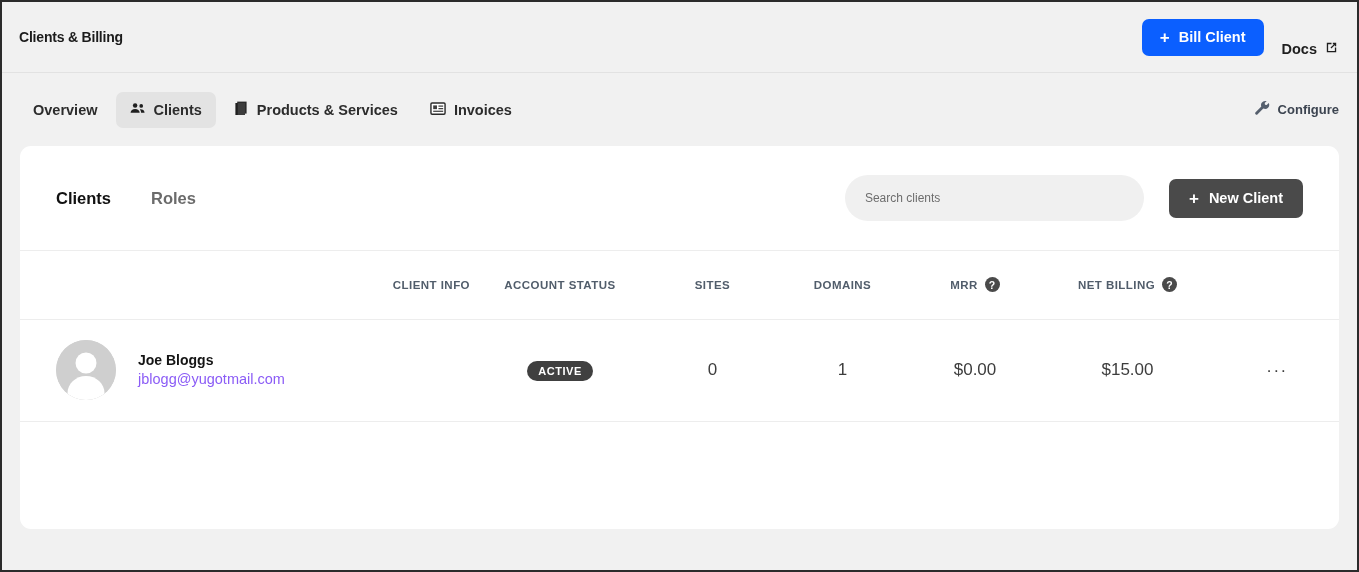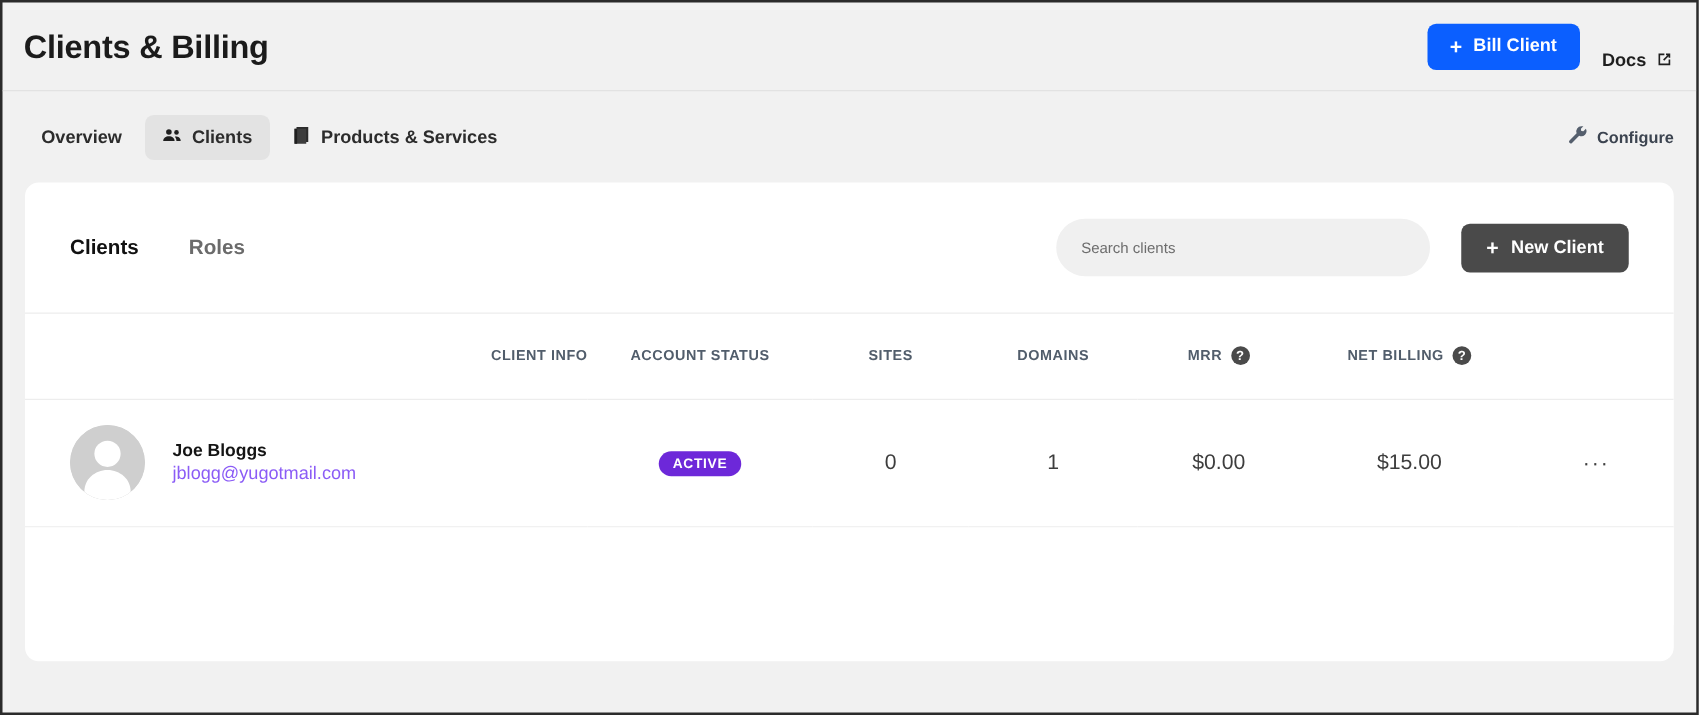--- a/index.html
+++ b/index.html
@@ -16,21 +16,21 @@
 
   
   .page-header {
     height: 71px;
     display: flex;
     align-items: center;
     padding: 0 16px 0 17px;
     border-bottom: 1px solid #e2e2e2;
   }
   .page-title {
-    font-size: 26px;
+    font-size: 14px;
     font-weight: bold;
     letter-spacing: -0.2px;
     color: #1b1b1b;
   }
   .header-actions {
     margin-left: auto;
     display: flex;
     align-items: center;
     gap: 18px;
   }
@@ -215,21 +215,21 @@
     width: 60px; height: 60px;
     border-radius: 50%;
     background: #cfcfcf;
     flex: none;
     overflow: hidden;
   }
   .client-name { font-size: 14px; font-weight: bold; color: #141414; line-height: 1.35; }
   .client-email { font-size: 14.5px; color: #8b5cf6; line-height: 1.35; }
   .badge-active {
     display: inline-block;
-    background: #6d28d9;
+    background: #404040;
     color: #fff;
     font-size: 11px;
     font-weight: bold;
     letter-spacing: 0.55px;
     border-radius: 11px;
     padding: 5px 11px 4px;
     line-height: 1;
   }
   .cell-center { text-align: center; }
   .row-menu {
@@ -291,20 +291,32 @@
       <span>
         <svg width="15" height="16" viewBox="0 0 15 16" fill="none">
           <rect x="3.2" y="1.6" width="9.4" height="12" fill="#2b2b2b"></rect>
           <rect x="1.6" y="3" width="9.4" height="12" fill="#3d3d3d"></rect>
           <rect x="1.6" y="3" width="2.1" height="12" fill="#1f1f1f"></rect>
         </svg>
       </span>
       <span>Products &amp; Services</span>
     </div>
 
+    <div class="tab">
+      <span>
+        <svg width="16" height="15" viewBox="0 0 17 15" fill="none">
+          <rect x="1" y="1.6" width="15" height="12" rx="1.2" stroke="#2b2b2b" stroke-width="1.5" fill="#fff"></rect>
+          <rect x="3.4" y="4.2" width="4" height="4" fill="#3d3d3d"></rect>
+          <rect x="9" y="4.3" width="5" height="1.3" fill="#3d3d3d"></rect>
+          <rect x="9" y="7" width="5" height="1.3" fill="#3d3d3d"></rect>
+          <rect x="3.4" y="9.8" width="10.6" height="1.3" fill="#3d3d3d"></rect>
+        </svg>
+      </span>
+      <span>Invoices</span>
+    </div>
   </div>
 
   <div class="configure-link">
     <span>
       <svg width="16" height="16" viewBox="0 0 16 16" fill="#555f6d">
         <path d="M11.1 1a4.1 4.1 0 00-3.8 5.6L1.6 12.3a1.4 1.4 0 002 2l5.7-5.7A4.1 4.1 0 0014.7 3l-2 2-1.7-.3-.3-1.7 2-2A4.1 4.1 0 0011.1 1z"></path>
       </svg>
     </span>
     <span>Configure</span>
   </div>

